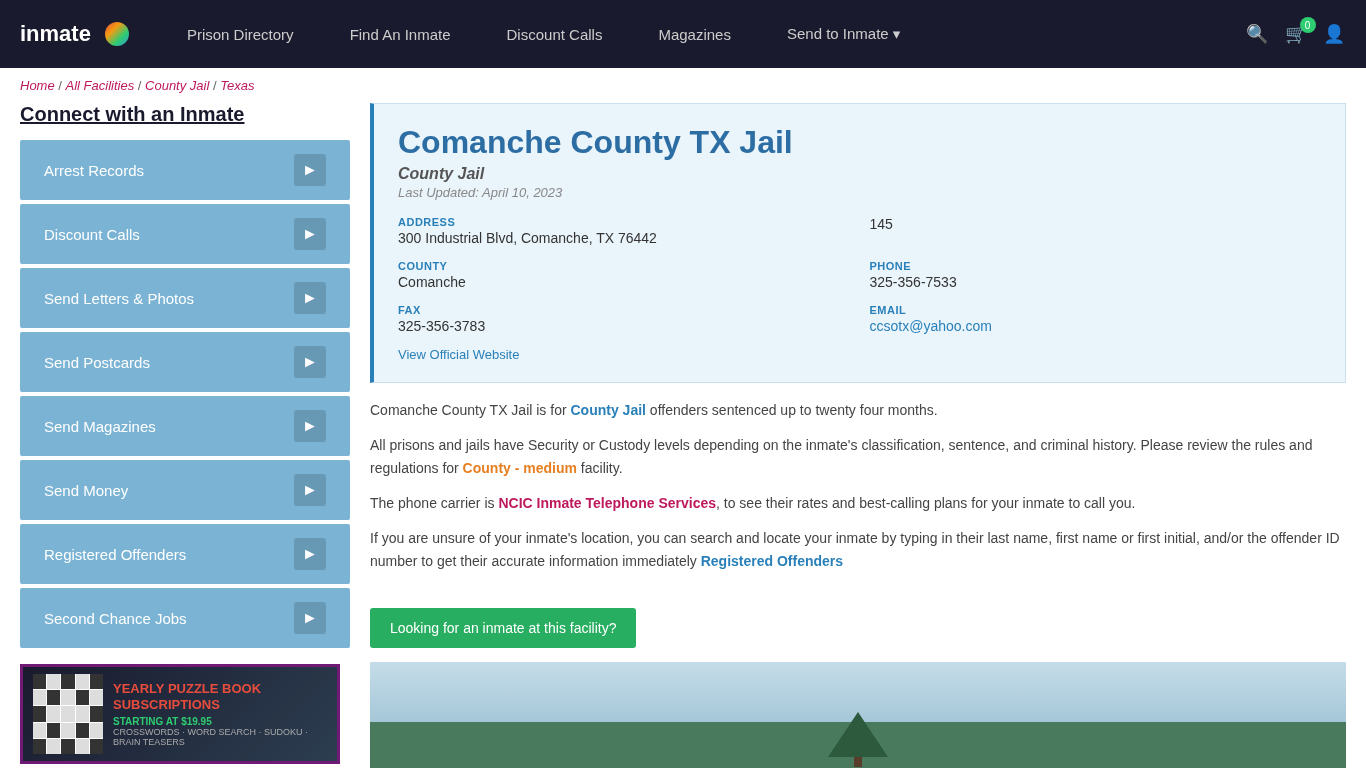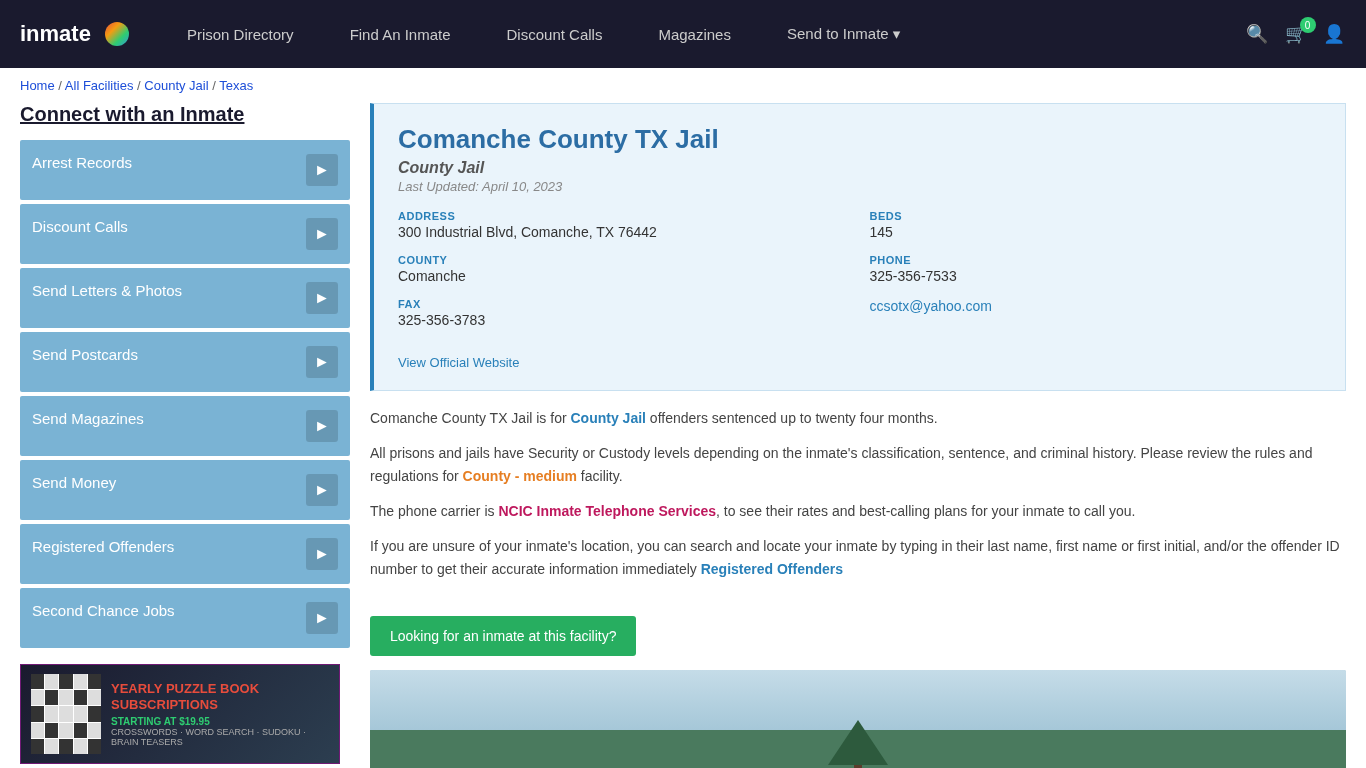--- a/index.html
+++ b/index.html
@@ -74,21 +74,21 @@
       display: flex;
       align-items: center;
       justify-content: center;
     }
 
     
     .breadcrumb {
       padding: 10px 20px;
       font-size: 13px;
     }
-    .breadcrumb a { color: #1d4ed8; text-decoration: none; }
+    .breadcrumb a { color: #be185d; text-decoration: none; font-style: italic; }
     .breadcrumb span { color: #666; }
 
     
     .main-container {
       display: flex;
       padding: 0 20px 20px 20px;
       gap: 20px;
       max-width: 1366px;
     }
 
@@ -106,42 +106,42 @@
     }
     .sidebar-menu {
       display: flex;
       flex-direction: column;
       gap: 4px;
     }
     .sidebar-item {
       background: #7ab3d4;
       color: #fff;
       display: flex;
-      align-items: flex-start;
+      align-items: center;
       justify-content: space-between;
-      padding: 14px 12px;
+      padding: 14px 24px;
       cursor: pointer;
       border-radius: 2px;
       font-size: 15px;
     }
     .sidebar-item .arrow {
       background: rgba(0,0,0,0.15);
       border-radius: 3px;
       width: 32px;
       height: 32px;
       display: flex;
       align-items: center;
       justify-content: center;
       font-size: 16px;
     }
 
     .ad-banner {
       margin-top: 16px;
       background: #f5f5f5;
-      border: 1px solid #701a75;
+      border: 3px solid #701a75;
       width: 320px;
       height: 100px;
       overflow: hidden;
       position: relative;
       display: flex;
       align-items: center;
       justify-content: center;
     }
     .ad-banner-inner {
       background: linear-gradient(135deg, #1a1a2e 0%, #2c3e50 100%);
@@ -176,21 +176,21 @@
     .content-area {
       flex: 1;
     }
     .facility-card {
       background: #eaf4fb;
       border: 1px solid #c8e0f0;
       padding: 20px 24px;
       border-left: 4px solid #2980b9;
     }
     .facility-name {
-      font-size: 26px;
+      font-size: 32px;
       font-weight: bold;
       color: #2c6da4;
       margin-bottom: 4px;
     }
     .facility-type {
       font-size: 16px;
       font-weight: bold;
       color: #555;
       font-style: italic;
       margin-bottom: 2px;
@@ -199,21 +199,21 @@
       font-size: 13px;
       color: #888;
       font-style: italic;
       margin-bottom: 16px;
     }
 
     .info-grid {
       display: grid;
       grid-template-columns: 1fr 1fr;
       gap: 14px 20px;
-      margin-bottom: 26px;
+      margin-bottom: 12px;
     }
     .info-cell {}
     .info-label {
       font-size: 11px;
       font-weight: bold;
       color: #2980b9;
       text-transform: uppercase;
       letter-spacing: 0.5px;
       margin-bottom: 2px;
     }
@@ -421,36 +421,36 @@
       <h1 class="facility-name">Comanche County TX Jail</h1>
       <div class="facility-type">County Jail</div>
       <div class="facility-updated">Last Updated: April 10, 2023</div>
 
       <div class="info-grid">
         <div class="info-cell">
           <div class="info-label">ADDRESS</div>
           <div class="info-value">300 Industrial Blvd, Comanche, TX 76442</div>
         </div>
         <div class="info-cell">
-          <div class="info-label">BEDS</div>
           <div class="info-value">145</div>
         </div>
         <div class="info-cell">
           <div class="info-label">COUNTY</div>
           <div class="info-value">Comanche</div>
         </div>
         <div class="info-cell">
           <div class="info-label">PHONE</div>
           <div class="info-value">325-356-7533</div>
         </div>
         <div class="info-cell">
           <div class="info-label">FAX</div>
           <div class="info-value">325-356-3783</div>
         </div>
         <div class="info-cell">
+          <div class="info-label">EMAIL</div>
           <div class="info-value">
             <a href="#">ccsotx@yahoo.com</a>
           </div>
         </div>
       </div>
 
       <a href="#" class="view-website">View Official Website</a>
     </div>
 
     <div class="description">

